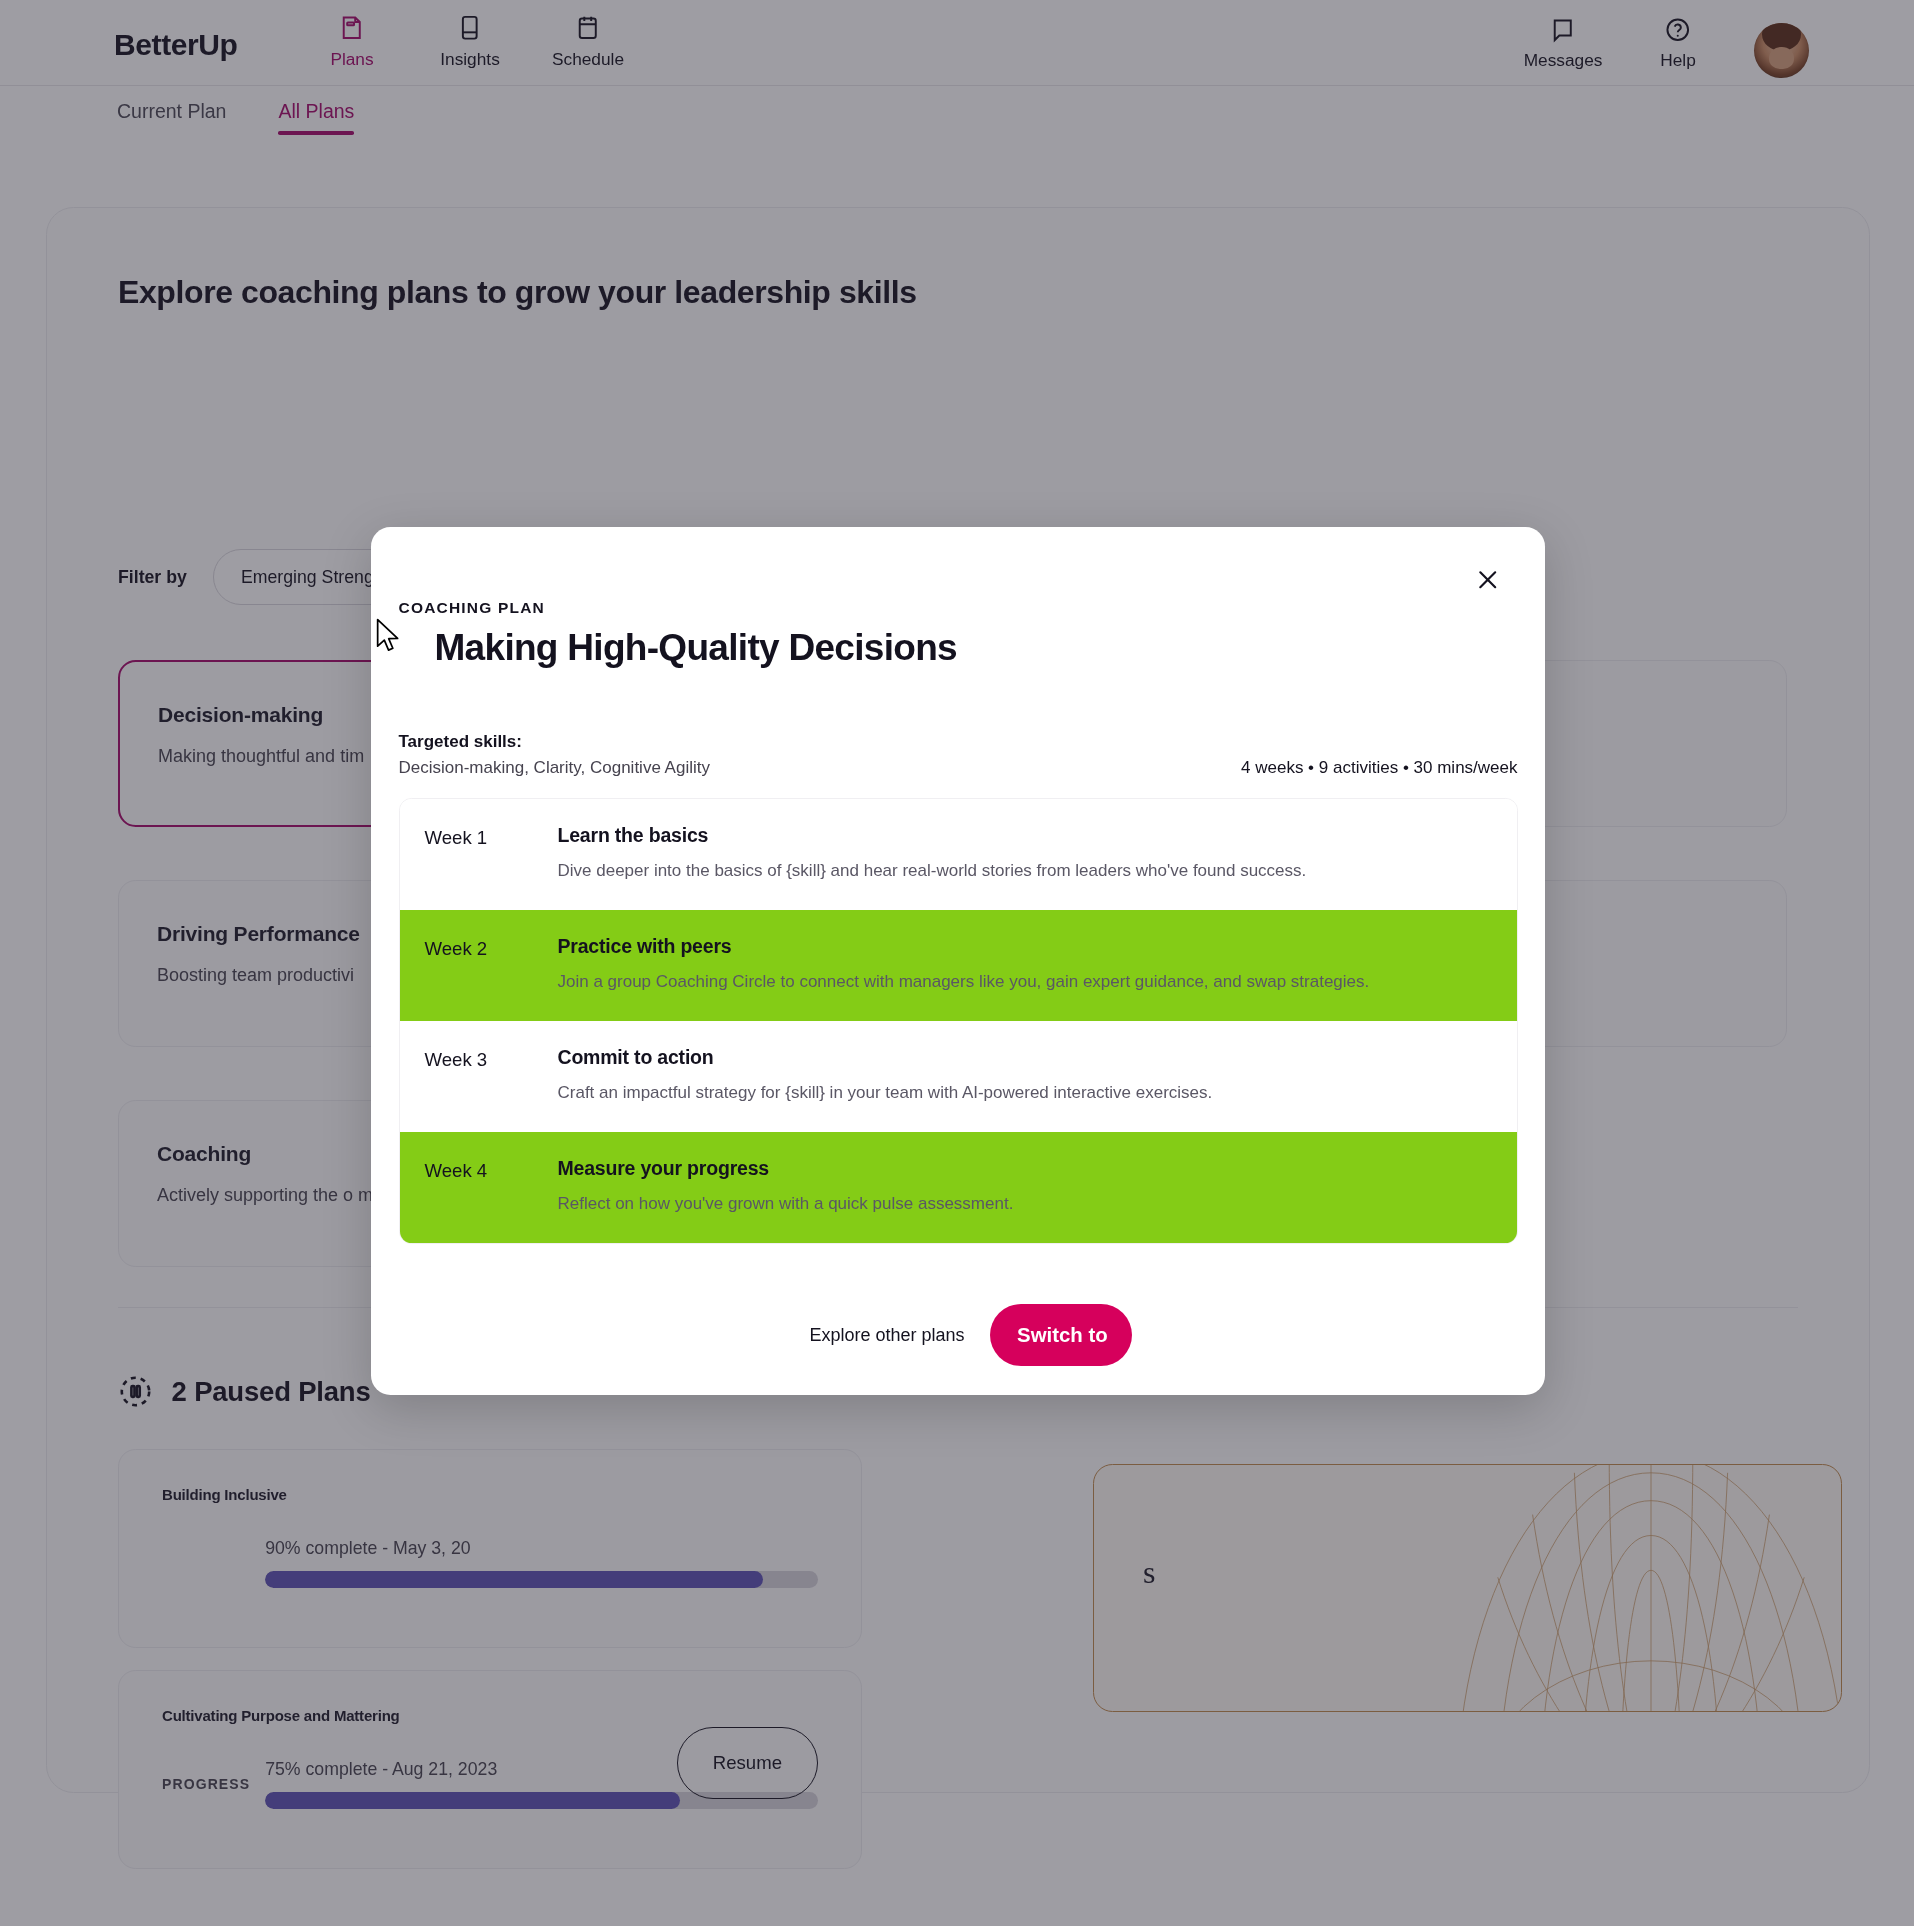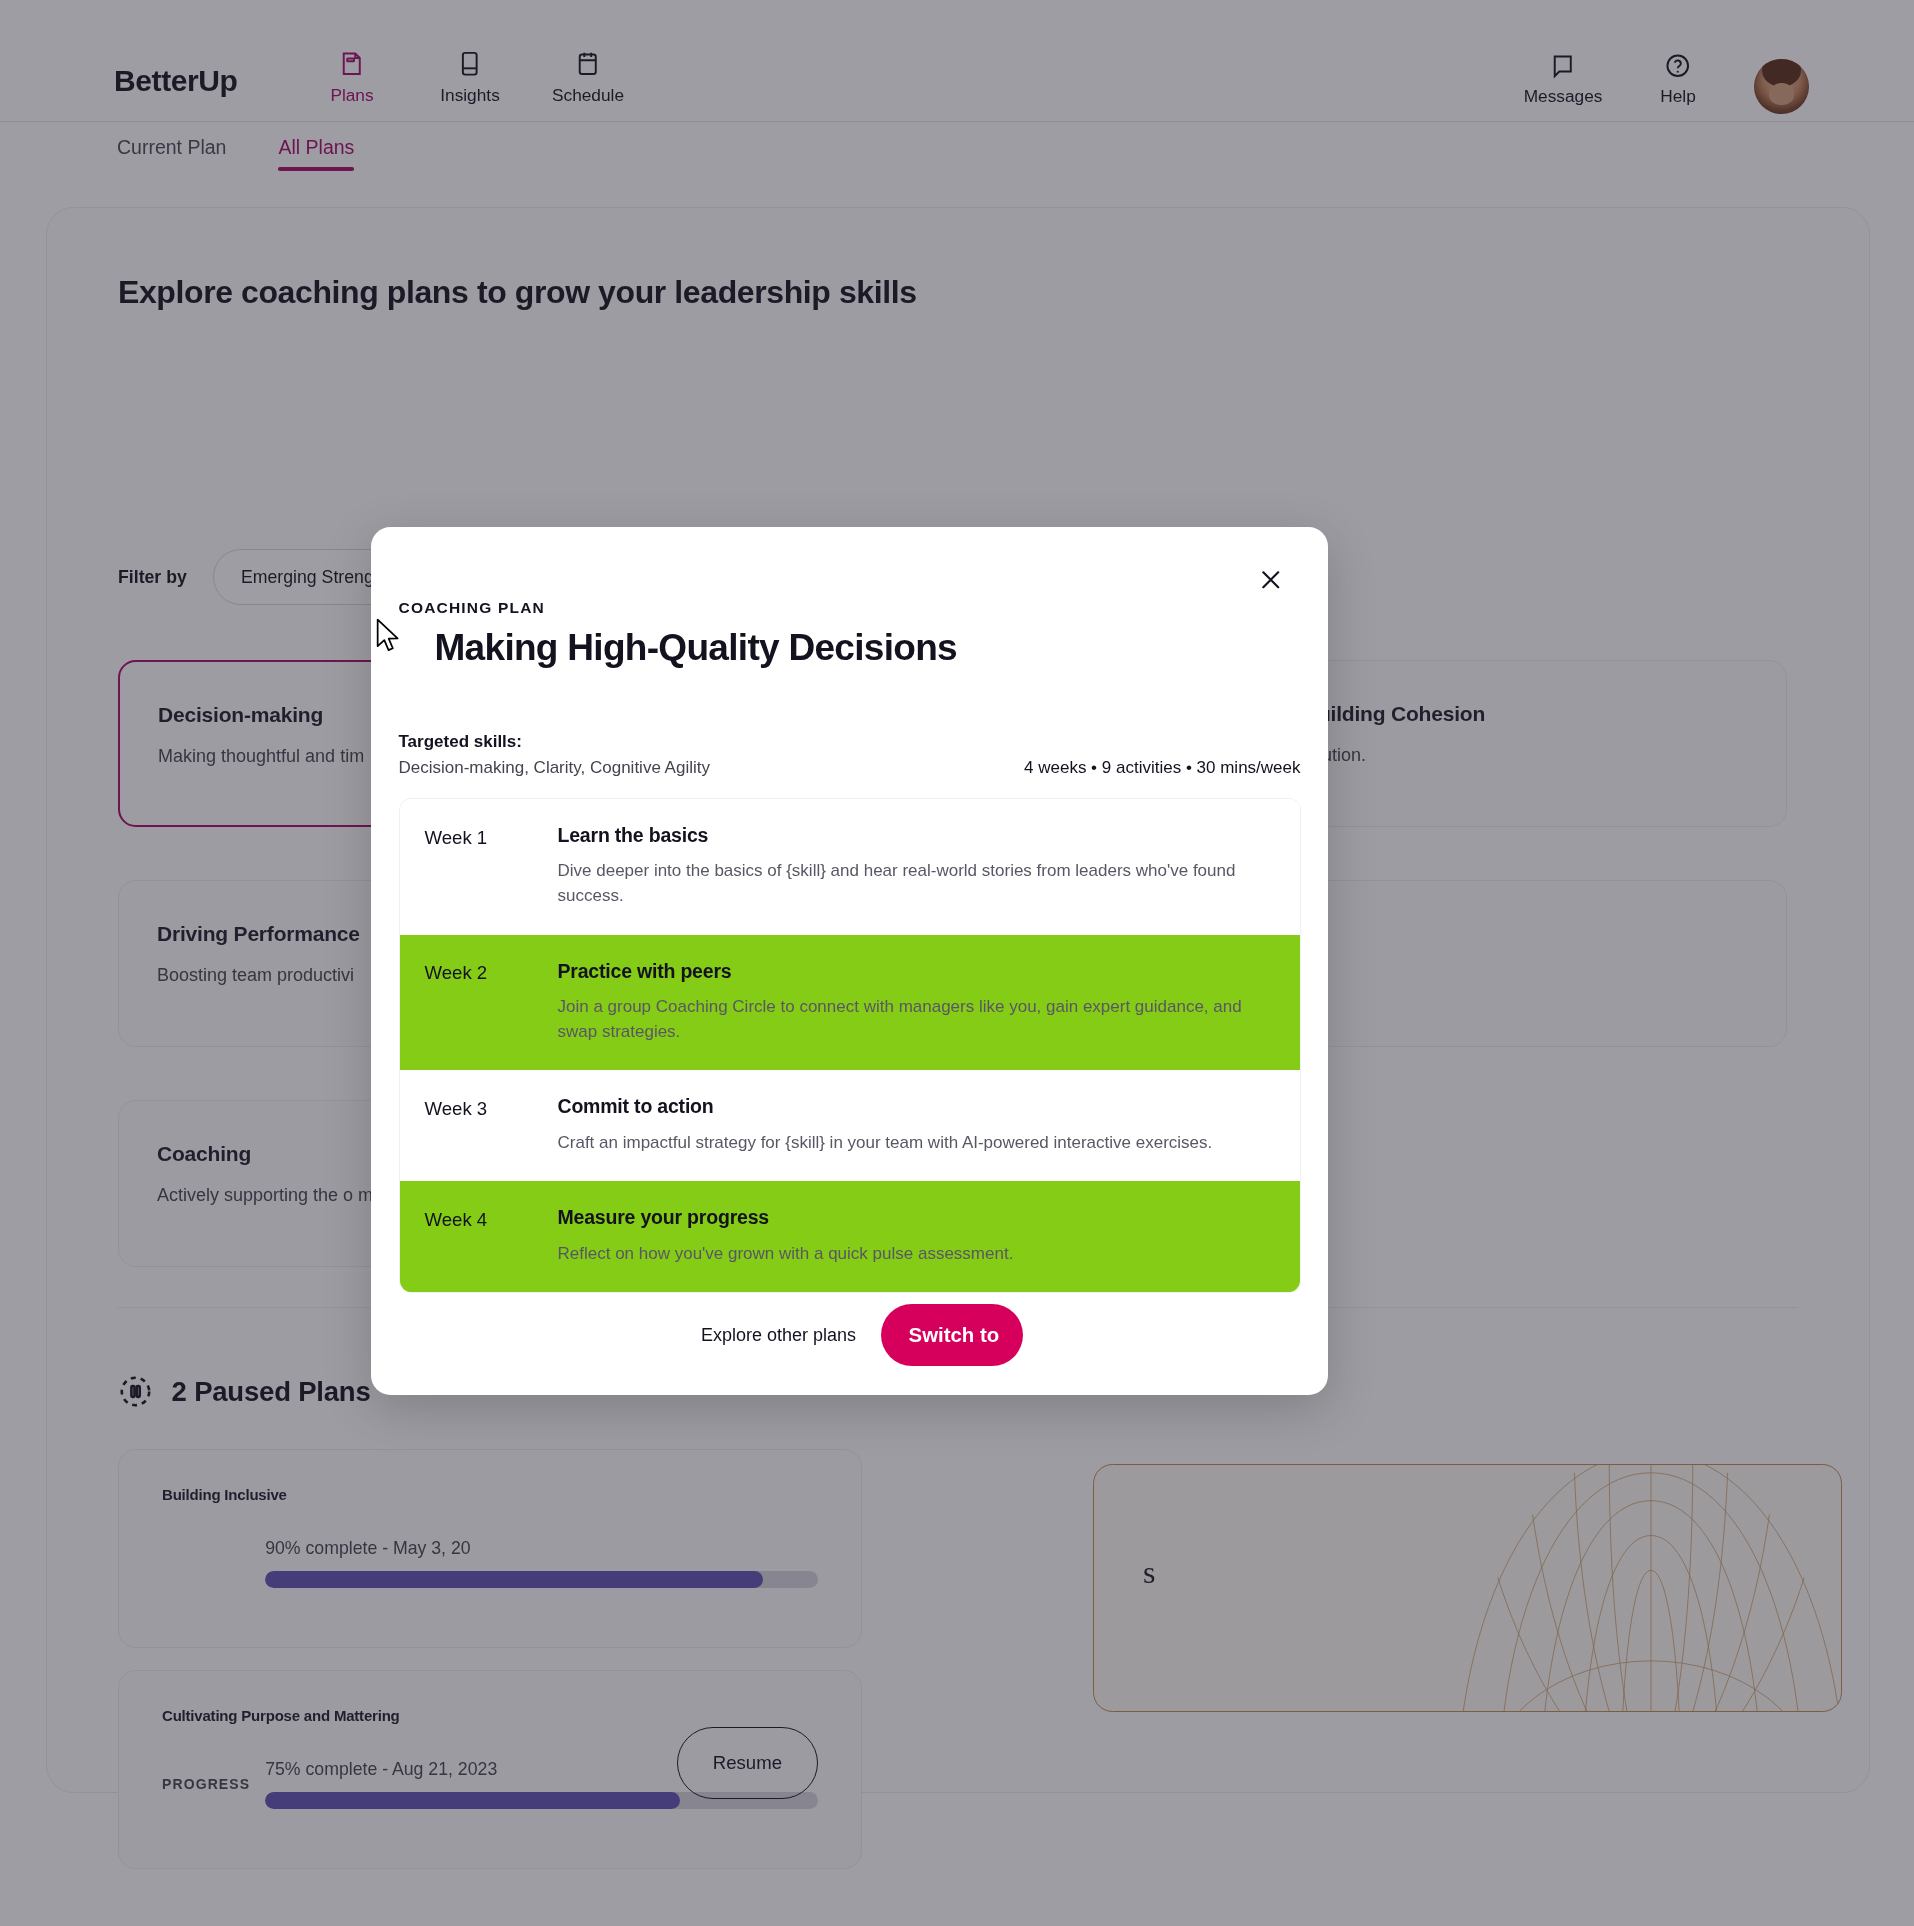--- a/index.html
+++ b/index.html
@@ -19,21 +19,21 @@
   #dimmer {
     position: absolute; inset: 0;
     background: rgba(40,38,50,0.45);
     z-index: 50;
   }
 
   
   .topnav {
     position: relative; height: 86px; width: 100%;
     background: #ffffff; border-bottom: 1.3px solid #e8e6ea;
-    display: flex; align-items: center; margin-top: 36px;
+    display: flex; align-items: center;
   }
   .logo {
     position: absolute; left: 114px; top: 27.5px;
     font-size: 30px; font-weight: 700; color: #14121f; letter-spacing: -0.4px;
   }
   .navcenter {
     position: absolute; left: 310px; top: 0; height: 94px;
     display: flex; gap: 34px; align-items: flex-start; padding-top: 11.5px;
   }
   .navitem {
@@ -171,21 +171,21 @@
   }
   .promocard .ptitle {
     position: absolute; left: 49px; top: 89px;
     font-size: 32px; color: #1c1a29; font-family: "Liberation Serif", serif;
     white-space: nowrap;
   }
   .promocard svg { position: absolute; right: -26.6px; top: -26.6px; width: 434px; height: 390px; }
 
   
   #modal {
-    position: absolute; left: 371px; top: 527px; width: 957px; height: 868px;
+    position: absolute; left: 371px; top: 527px; width: 1174px; height: 868px;
     background: #ffffff; border-radius: 19.5px; z-index: 100;
     box-shadow: 0 13.3px 49px rgba(0,0,0,0.18);
   }
   .closebtn {
     position: absolute; right: 33px; top: 28px; width: 49px; height: 49px;
     display: flex; align-items: center; justify-content: center; cursor: pointer;
     background: none; border: none;
   }
   .closebtn svg { width: 27.5px; height: 27.5px; }
   .eyebrow {

